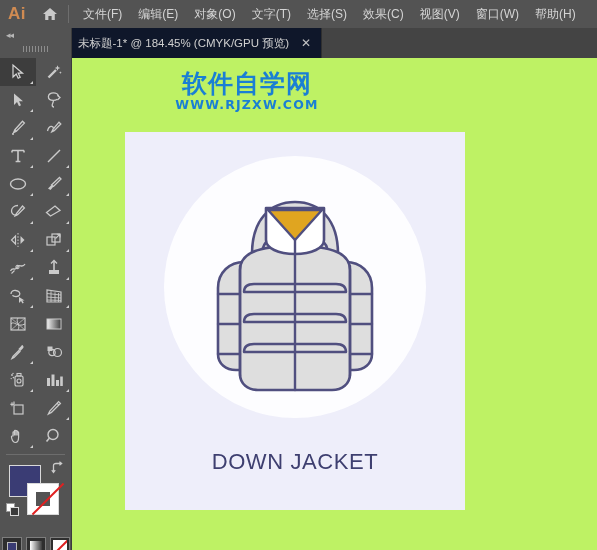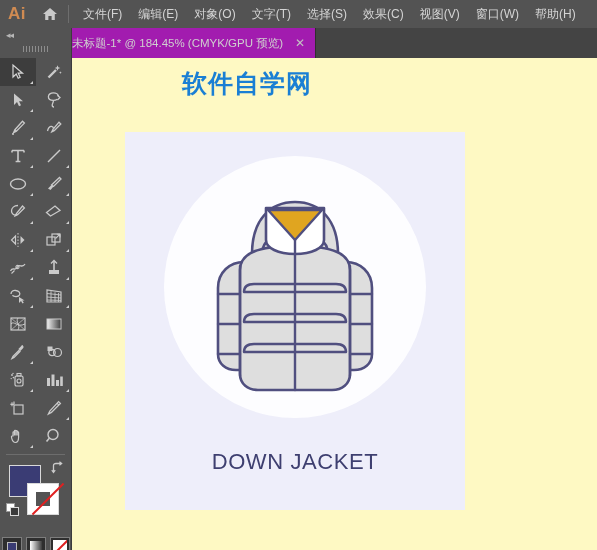--- a/index.html
+++ b/index.html
@@ -36,23 +36,23 @@
     line-height: 14px;
   }
 
   
   .tabbar {
     position: absolute; left: 72px; top: 28px; width: 525px; height: 30px;
     background: #444444;
   }
   .doc-tab {
     position: absolute; left: 0; top: 0; height: 30px;
-    background: #a21caf;
+    background: #0f172a;
     display: flex; align-items: center;
-    padding: 0 10px 0 0;
+    padding: 0 10px 0 6px;
     border-right: 1px solid #2f2f2f;
   }
   .doc-tab-title { color: #cfcfcf; font-size: 11.5px; white-space: nowrap; }
   .doc-tab-close {
     color: #c3c3c3; font-size: 12px; margin-left: 12px; line-height: 1;
     font-family: "DejaVu Sans", sans-serif;
   }
 
   
   .toolpanel {
@@ -120,21 +120,21 @@
     display: flex; align-items: center; justify-content: center;
   }
   .mode-color { width: 10px; height: 10px; background: #3a3c74; border: 1px solid #bdbdbd; }
   .mode-grad { width: 12px; height: 12px; background: linear-gradient(to right,#fff,#3a3a3a); }
   .mode-none { position: relative; width: 14px; height: 14px; background: #fff; overflow: hidden; }
   .mode-none i { position: absolute; left: -2px; top: 6px; width: 20px; height: 2px; background: #e02020; transform: rotate(-45deg); }
 
   
   .canvas {
     position: absolute; left: 72px; top: 58px; width: 525px; height: 492px;
-    background: #fef9c3; overflow: hidden;
+    background: #bef264; overflow: hidden;
   }
   .watermark {
     position: absolute; left: 90px; top: 12px; width: 170px; text-align: center;
     user-select: none;
   }
   .wm-cn {
     font-size: 25px; font-weight: bold; color: #1a7fd4;
     letter-spacing: 1px; line-height: 28px;
     font-family: "DejaVu Sans", sans-serif;
   }
@@ -455,20 +455,21 @@
           </div>
       </div>
     </div>
 
   </div>
 
   <div class="canvas">
 
     <div class="watermark">
       <div class="wm-cn">软件自学网</div>
+      <div class="wm-url">WWW.RJZXW.COM</div>
     </div>
 
     <div class="artboard">
       <div class="art-circle"></div>
 
       <div class="jacket">
         <svg width="190" height="210" viewBox="0 0 190 210">
           <g fill="#dedede" stroke="#504f7f" stroke-width="2.6" stroke-linejoin="round" stroke-linecap="round">
 
             <path d="M52 66 C52 32 70 14 95 14 C120 14 138 32 138 66 L138 72 L52 72 Z"></path>

